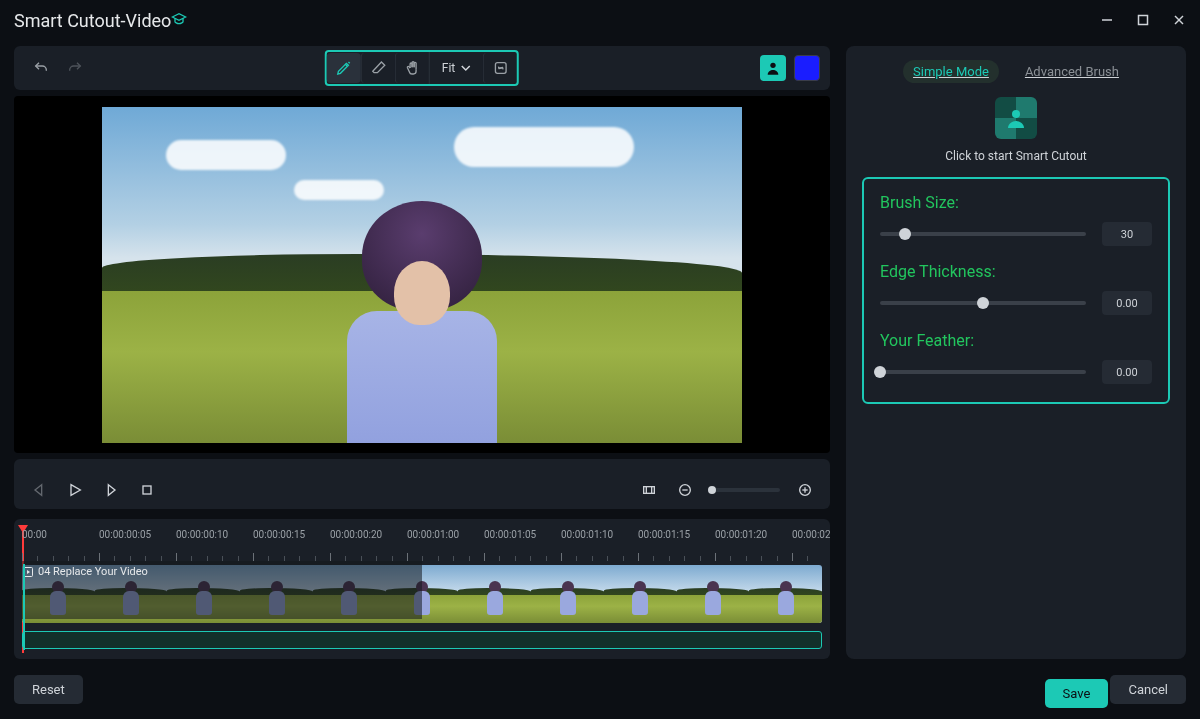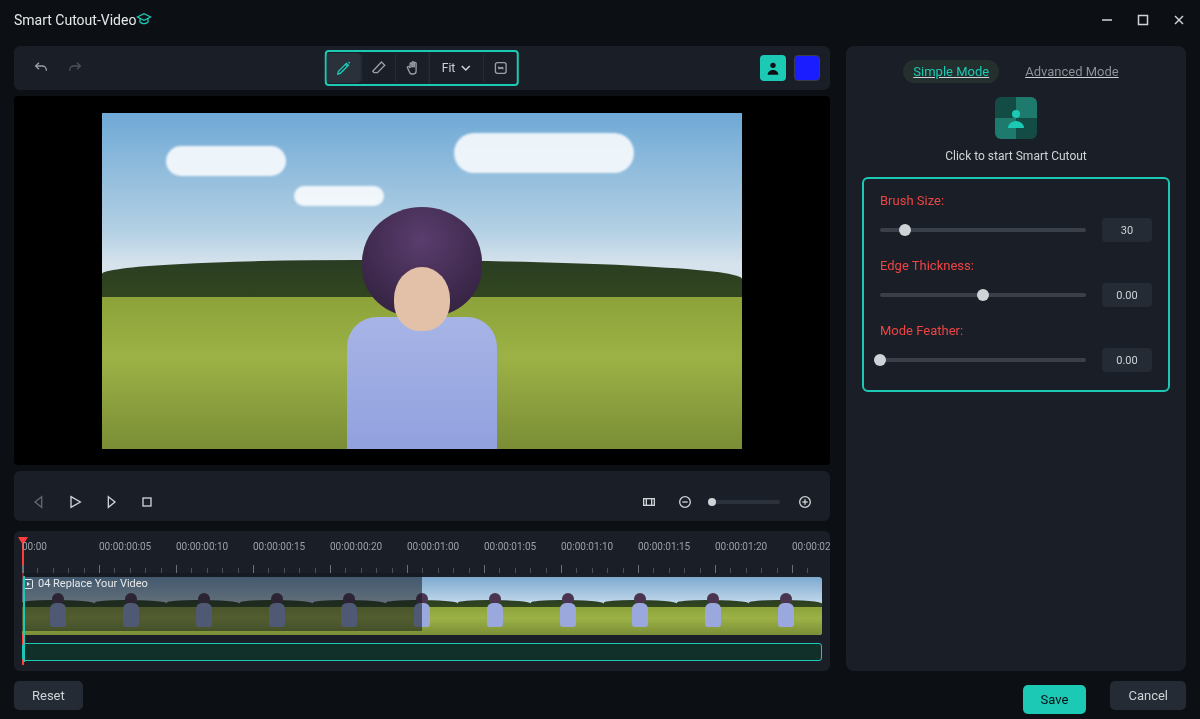--- a/index.html
+++ b/index.html
@@ -1,18 +1,18 @@
 <!DOCTYPE html>
 <html><head>
 <meta charset="utf-8">
 <style>
 * { margin:0; padding:0; box-sizing:border-box; font-family:-apple-system,BlinkMacSystemFont,"Segoe UI",Roboto,sans-serif; }
 body { background:#0c0f14; color:#cfd3d8; width:1200px; height:719px; overflow:hidden; display:flex; flex-direction:column; }
 .titlebar { height:40px; display:flex; align-items:center; padding:0 14px; }
-.titlebar .title { font-size:14px; color:#e6e8ea; display:flex; align-items:center; }
+.titlebar .title { font-size:18px; color:#e6e8ea; display:flex; align-items:center; }
 .titlebar .win-controls { margin-left:auto; display:flex; gap:22px; color:#cfd3d8; }
 .titlebar .win-controls span { cursor:default; width:14px; text-align:center; }
 .cap-icon svg { width:16px; height:16px; }
 
 .main { flex:1; display:flex; gap:16px; padding:6px 14px 0 14px; min-height:0; }
 .left { flex:1; display:flex; flex-direction:column; min-width:0; }
 .right { width:340px; background:#1a1f27; border-radius:8px; display:flex; flex-direction:column; padding:14px 16px; }
 
 .toolbar { height:44px; background:#1a1f27; border-radius:6px; display:flex; align-items:center; padding:0 10px; position:relative; }
 .tool-btn { width:34px; height:30px; display:flex; align-items:center; justify-content:center; border-radius:4px; color:#9aa0a6; }
@@ -74,27 +74,27 @@
 .right .mode-tabs { display:flex; gap:16px; align-items:center; justify-content:center; font-size:13px; margin-bottom:14px;text-decoration:underline;}
 .right .mode-tabs .tab { color:#8b9096; padding:4px 10px; border-radius:12px; }
 .right .mode-tabs .tab.active { color:#1cc9b5; background:#23302d; }
 .start-box { display:flex; flex-direction:column; align-items:center; gap:10px; margin-bottom:14px;}
 .start-box .start-icon { width:42px; height:42px; border-radius:6px; display:flex; align-items:center; justify-content:center; background:repeating-conic-gradient(#1f7a6e 0 25%, #124c44 0 50%); }
 .start-box .start-icon svg { width:24px; height:24px; }
 .start-box .start-text { font-size:12px; color:#cfd3d8; }
 .params { border:2px solid #1cc9b5; border-radius:6px; padding:14px 16px 18px 16px; }
 .param { margin-bottom:16px; }
 .param:last-child{margin-bottom:0;}
-.param .plabel { font-size:13px; color:#ef4444; margin-bottom:10px; }
+.param .plabel { font-size:16px; color:#22c55e; margin-bottom:10px; }
 .param .prow { display:flex; align-items:center; gap:16px; }
 .slider { flex:1; height:4px; background:#3a4049; border-radius:2px; position:relative; }
 .slider .thumb { position:absolute; top:50%; transform:translate(-50%,-50%); width:12px; height:12px; border-radius:50%; background:#cfd3d8; }
 .valbox { width:50px; height:24px; background:#252b34; border-radius:4px; font-size:11px; display:flex; align-items:center; justify-content:center; color:#cfd3d8; }
 
-.footer { height:48px; display:flex; align-items:center; padding:0 14px; gap:24px;}
+.footer { height:60px; display:flex; align-items:center; padding:0 14px; gap:2px;}
 .btn { padding:7px 18px; border-radius:5px; font-size:13px; border:none; cursor:pointer; }
 .btn.reset { background:#252b34; color:#cfd3d8; }
 .btn.save { background:#1cc9b5; color:#0c0f14;margin-top:8px; }
 .btn.cancel { background:#252b34; color:#cfd3d8; }
 .footer .spacer { flex:1; }
 </style>
 </head>
 <body>
 
 <div class="titlebar">
@@ -361,21 +361,21 @@
           </svg>
         <span>04 Replace Your Video</span>
       </div>
       <div class="greenbar"></div>
     </div>
   </div>
 
   <div class="right">
     <div class="mode-tabs">
       <div class="tab active">Simple Mode</div>
-      <div class="tab">Advanced Mode</div>
+      <div class="tab">Advanced Brush</div>
     </div>
     <div class="start-box">
       <div class="start-icon">
         <svg viewBox="0 0 24 24" fill="#1cc9b5">
             <circle cx="12" cy="8" r="4"></circle>
             <path d="M4 22c0-4 4-7 8-7s8 3 8 7"></path>
           </svg>
       </div>
       <div class="start-text">Click to start Smart Cutout</div>
     </div>
@@ -392,21 +392,21 @@
       <div class="param">
         <div class="plabel">Edge Thickness:</div>
         <div class="prow">
           <div class="slider">
               <div class="thumb" style="left:50%"></div>
             </div>
           <div class="valbox">0.00</div>
         </div>
       </div>
       <div class="param">
-        <div class="plabel">Mode Feather:</div>
+        <div class="plabel">Your Feather:</div>
         <div class="prow">
           <div class="slider">
               <div class="thumb" style="left:0%"></div>
             </div>
           <div class="valbox">0.00</div>
         </div>
       </div>
     </div>
   </div>
 </div>

